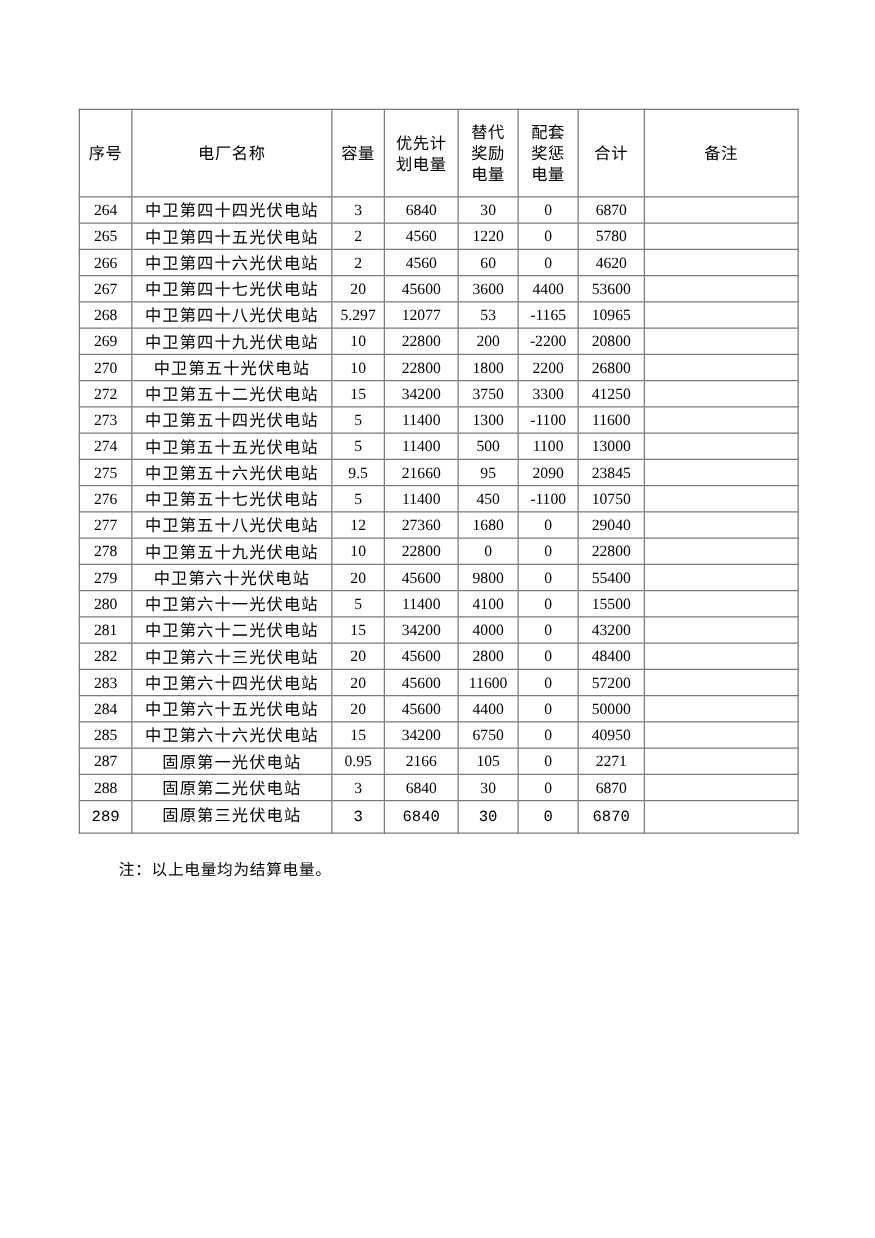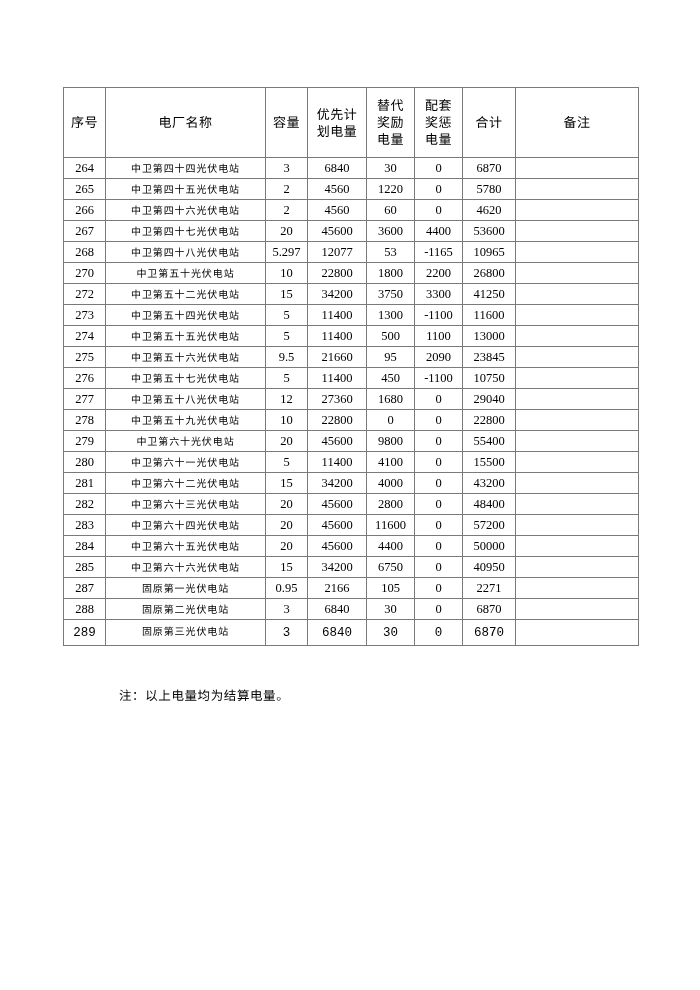--- a/index.html
+++ b/index.html
@@ -73,34 +73,34 @@
     white-space: pre-line;
   }
 
   tbody td {
     height: 20px;
     font-size: 12.5px;
     line-height: 19px;
   }
   tbody td.name {
     letter-spacing: 0.9px;
-    font-size: 10px;
+    font-size: 13px;
     text-align: center;
   }
   tbody tr.tall td {
     height: 25px;
     line-height: 24px;
     font-family: Liberation Mono, monospace;
   }
   tbody td.blank { }
 
   
   .note {
     position: absolute;
-    left: 119px;
+    left: 95px;
     top: 687px;
     font-size: 12.5px;
     line-height: 18px;
     letter-spacing: 0.6px;
     white-space: nowrap;
   }
 </style>
 </head>
 <body>
 
@@ -196,20 +196,30 @@
             <td>268</td>
             <td class="name">中卫第四十八光伏电站</td>
             <td>5.297</td>
             <td>12077</td>
             <td>53</td>
             <td>-1165</td>
             <td>10965</td>
             <td class="blank"></td>
           </tr>
           <tr>
+            <td>269</td>
+            <td class="name">中卫第四十九光伏电站</td>
+            <td>10</td>
+            <td>22800</td>
+            <td>200</td>
+            <td>-2200</td>
+            <td>20800</td>
+            <td class="blank"></td>
+          </tr>
+          <tr>
             <td>270</td>
             <td class="name">中卫第五十光伏电站</td>
             <td>10</td>
             <td>22800</td>
             <td>1800</td>
             <td>2200</td>
             <td>26800</td>
             <td class="blank"></td>
           </tr>
           <tr>

